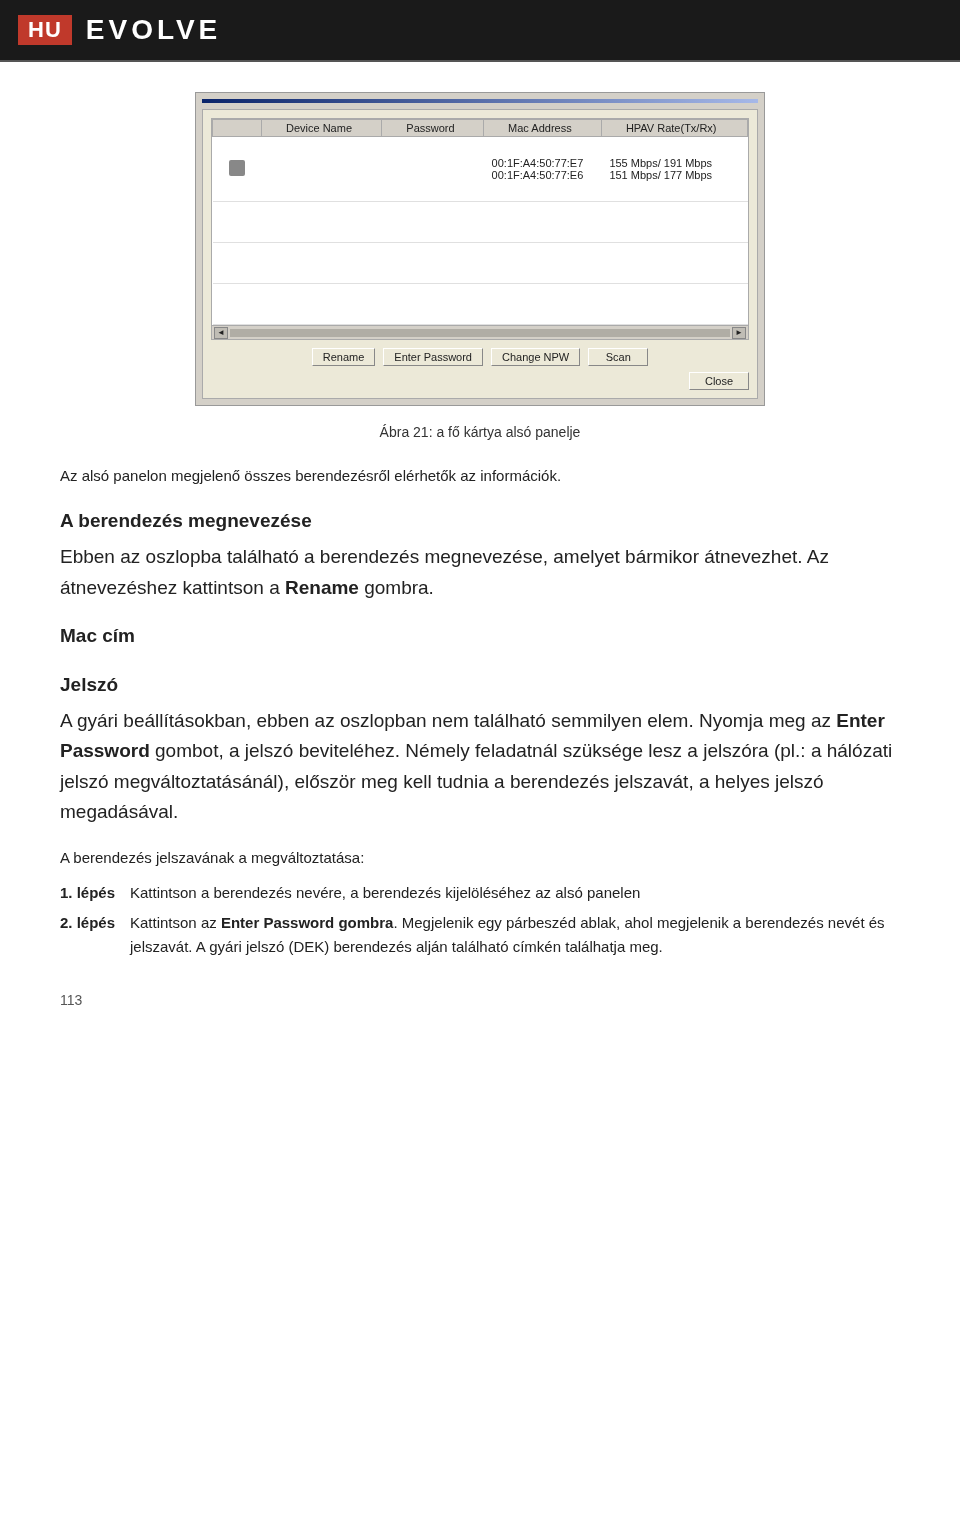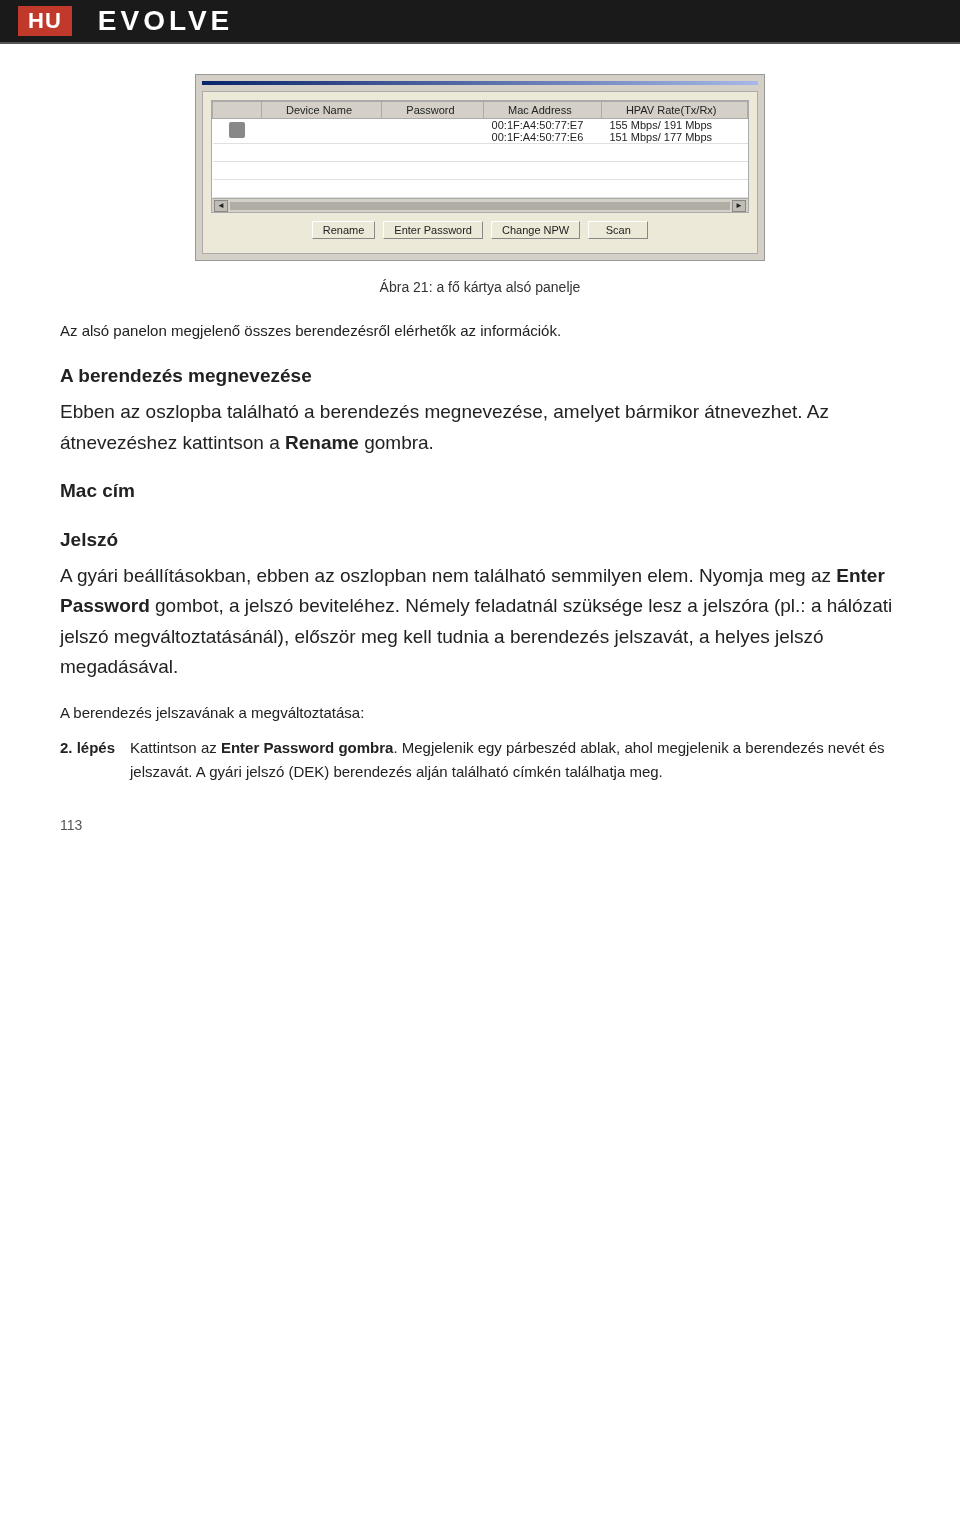--- a/index.html
+++ b/index.html
@@ -11,22 +11,21 @@
       width: 960px;
       min-height: 1530px;
     }
 
     
     .header {
       background: #1a1a1a;
       display: flex;
       align-items: center;
       padding: 8px 18px;
-      height: 42px;
-      gap: 12px;
+      height: 60px;
     }
     .header-hu {
       background: #c0392b;
       color: #fff;
       font-weight: 900;
       font-size: 22px;
       padding: 2px 10px;
       margin-right: 14px;
       letter-spacing: 1px;
     }
@@ -95,21 +94,21 @@
     .dialog-table th {
       border: 1px solid #aaa;
       padding: 2px 24px;
       text-align: left;
       font-weight: normal;
       color: #222;
       white-space: nowrap;
     }
     .dialog-table td {
       border-bottom: 1px solid #e0e0e0;
-      padding: 0 8px;
+      padding: 20px 8px;
       vertical-align: middle;
     }
     .dialog-table .icon-cell {
       width: 22px;
       text-align: center;
     }
     .device-icon {
       display: inline-block;
       width: 16px;
       height: 16px;
@@ -298,20 +297,23 @@
             <div class="scrollbar-track"></div>
             <div class="scrollbar-right">►</div>
           </div>
         </div>
         <div class="dialog-buttons-row">
           <button class="dialog-btn">Rename</button>
           <button class="dialog-btn">Enter Password</button>
           <button class="dialog-btn">Change NPW</button>
           <button class="dialog-btn">Scan</button>
         </div>
+        <div class="dialog-close-row">
+          <button class="dialog-btn">Close</button>
+        </div>
       </div>
     </div>
   </div>
 
   <div class="fig-caption">Ábra 21: a fő kártya alsó panelje</div>
 
   <p class="section-intro">Az alsó panelon megjelenő összes berendezésről elérhetők az információk.</p>
 
   <div class="section-block">
     <p class="section-heading">A berendezés megnevezése</p>
@@ -327,20 +329,24 @@
   <div class="section-block">
     <p class="section-heading">Jelszó</p>
     <p>
       <span>A gyári beállításokban, ebben az oszlopban nem található semmilyen elem. Nyomja meg az </span><span class="bold">Enter Password</span><span> gombot, a jelszó beviteléhez. Némely feladatnál szüksége lesz a jelszóra (pl.: a hálózati jelszó megváltoztatásánál), először meg kell tudnia a berendezés jelszavát, a helyes jelszó megadásával.</span>
     </p>
   </div>
 
   <p class="steps-intro">A berendezés jelszavának a megváltoztatása:</p>
   <table class="steps-table">
     <tbody>
+      <tr>
+        <td class="step-label">1. lépés</td>
+        <td>Kattintson a berendezés nevére, a berendezés kijelöléséhez az alsó panelen</td>
+      </tr>
       <tr>
         <td class="step-label">2. lépés</td>
         <td>
           <span>Kattintson az </span><span class="bold">Enter Password gombra</span><span>. Megjelenik egy párbeszéd ablak, ahol megjelenik a berendezés nevét és jelszavát. A gyári jelszó (DEK) berendezés alján található címkén találhatja meg.</span>
         </td>
       </tr>
     </tbody>
   </table>
 
   <div class="page-number">113</div>

